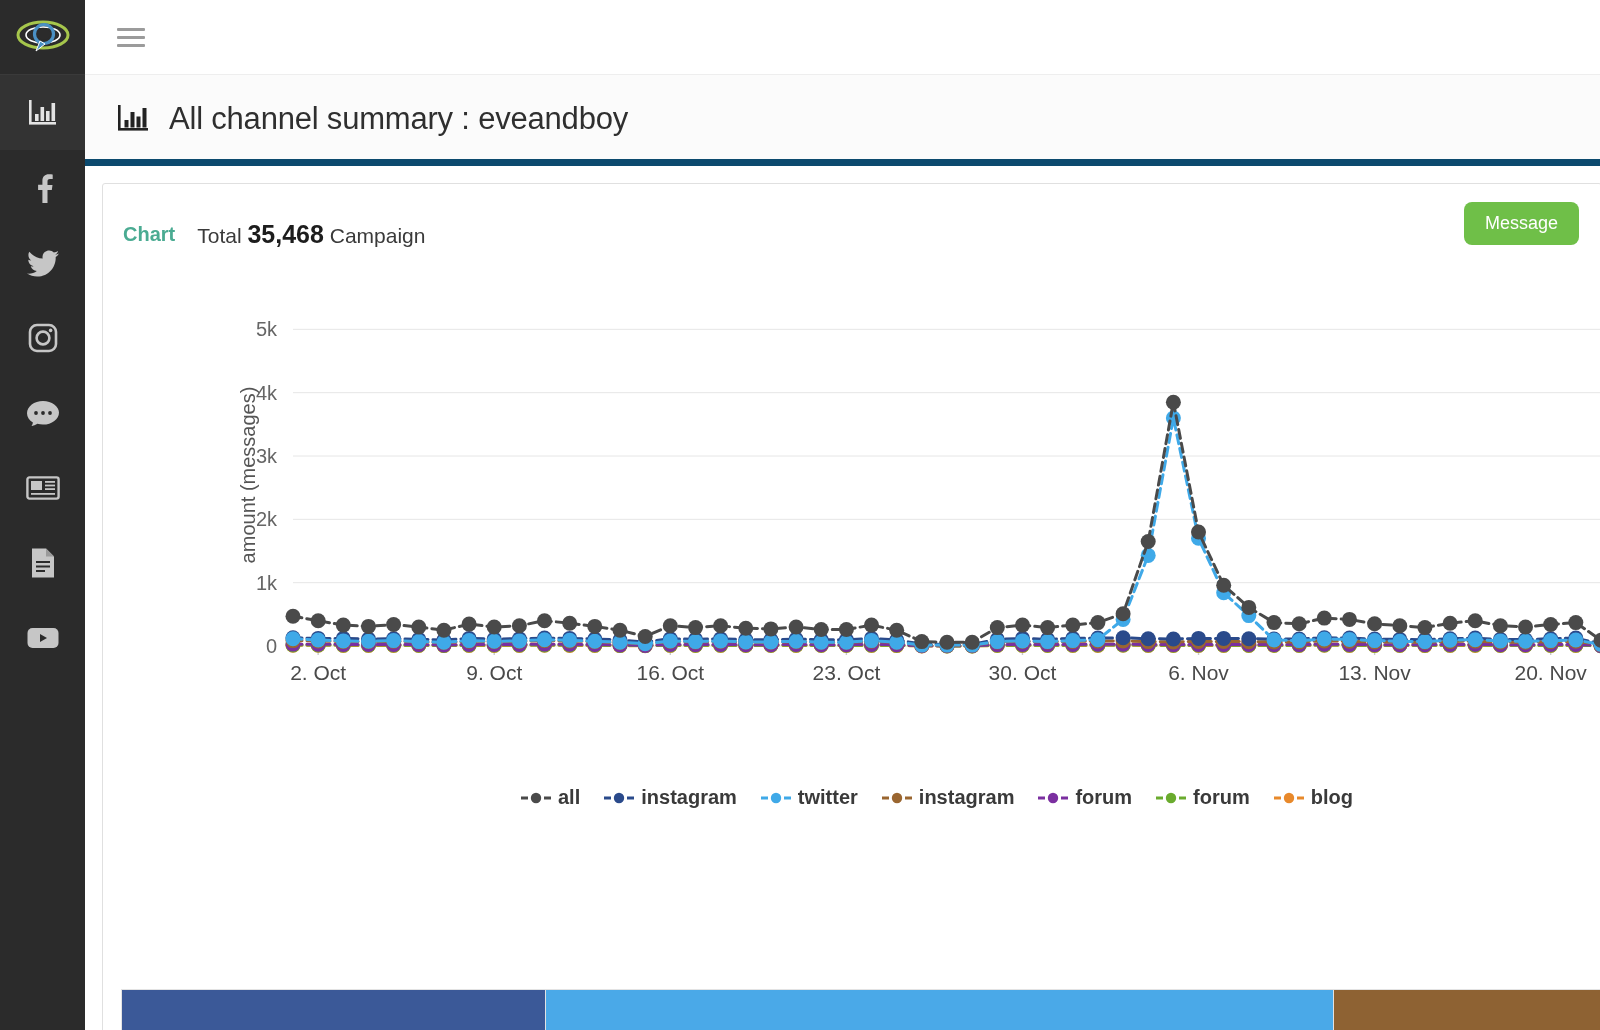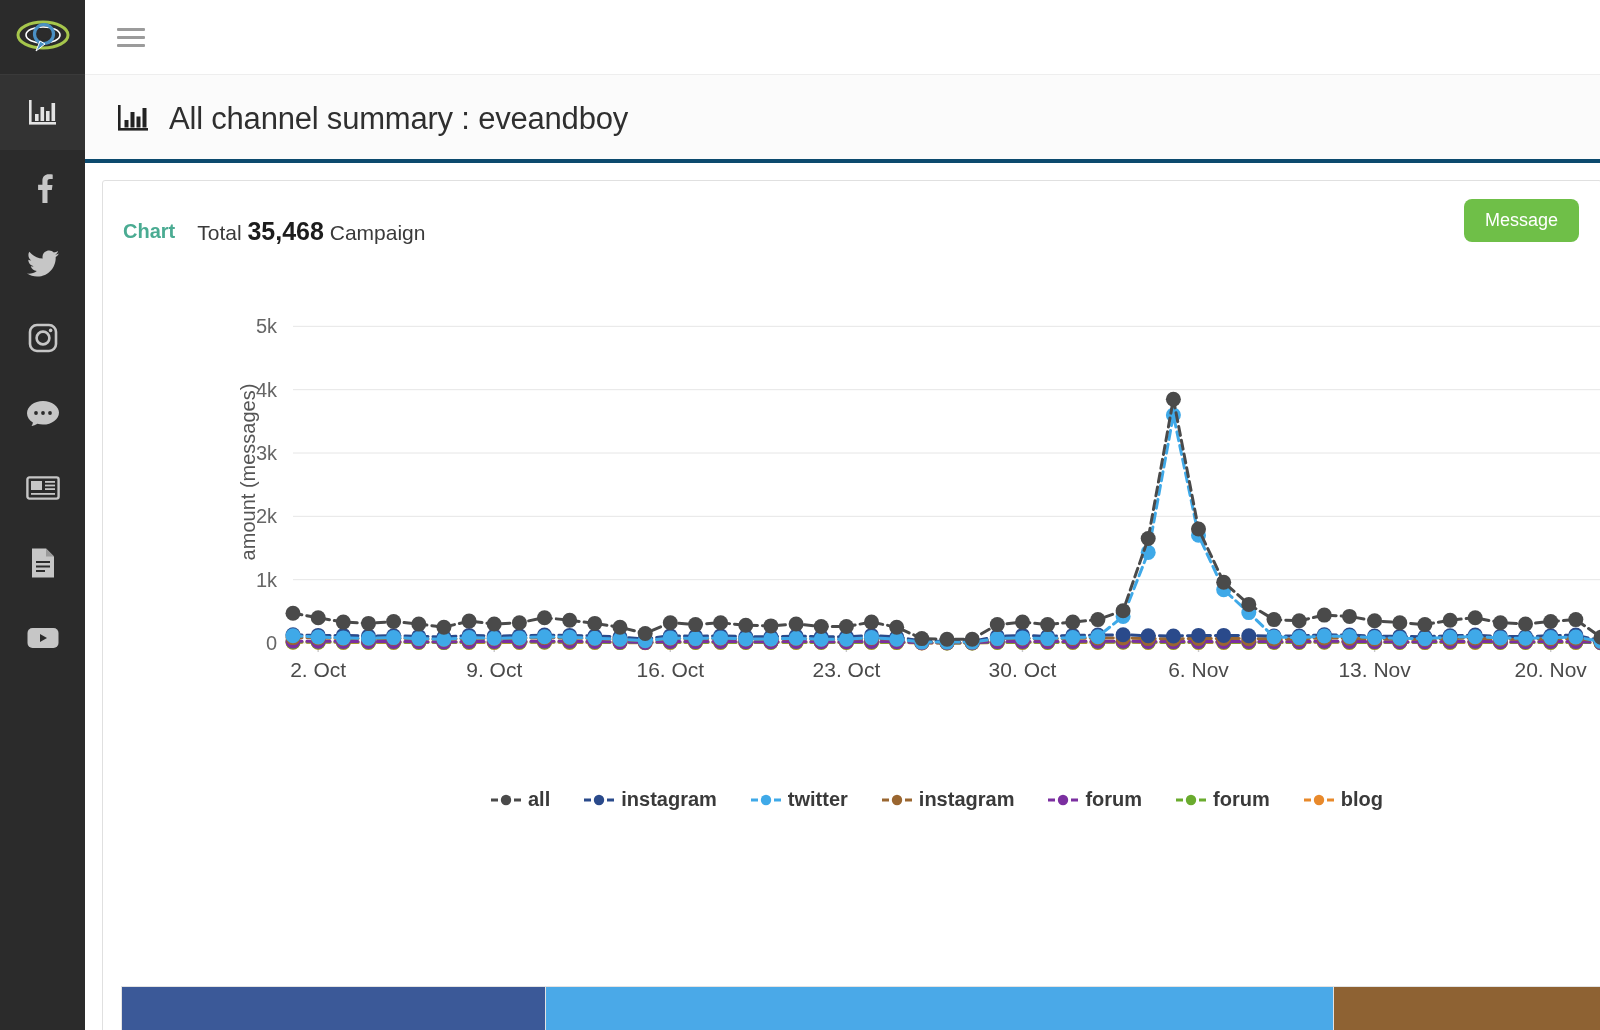--- a/index.html
+++ b/index.html
@@ -42,21 +42,21 @@
     display: flex; align-items: center; padding-left: 32px;
   }
   .hamburger { width: 28px; cursor: pointer; }
   .hamburger span {
     display: block; height: 3px; background: #9b9b9b;
     border-radius: 1px; margin: 5px 0;
   }
 
   .pagehead {
     background: #fbfbfb;
-    border-bottom: 4px solid #0c4a6e;
+    border-bottom: 7px solid #0c4a6e;
     padding: 26px 32px 22px 32px;
   }
   .pagehead-title {
     display: flex; align-items: center; gap: 18px;
     font-size: 31px; color: #2f2f2f; font-weight: 400;
     letter-spacing: -0.2px;
   }
   .pagehead-sub {
     margin-top: 9px; font-size: 18px; color: #9a9a9a;
   }
@@ -89,22 +89,22 @@
     border: none; border-radius: 8px;
     font-size: 18px; font-family: inherit;
     padding: 11px 21px; cursor: pointer;
   }
 
   
   .chart-wrap { position: relative; width: 1498px; height: 500px; }
   .chart-svg { display: block; }
 
   .legend {
-    display: flex; align-items: flex-end; justify-content: center;
-    gap: 34px; margin-top: 16px; padding-left: 170px;
+    display: flex; align-items: flex-start; justify-content: center;
+    gap: 24px; margin-top: 22px; padding-left: 170px;
     white-space: nowrap; overflow: hidden; height: 34px;
   }
   .legend-item {
     display: flex; align-items: center; gap: 7px;
     font-size: 20px; font-weight: bold; color: #3a3a3a;
     cursor: pointer;
   }
   .legend-mark { display: block; }
 
   

